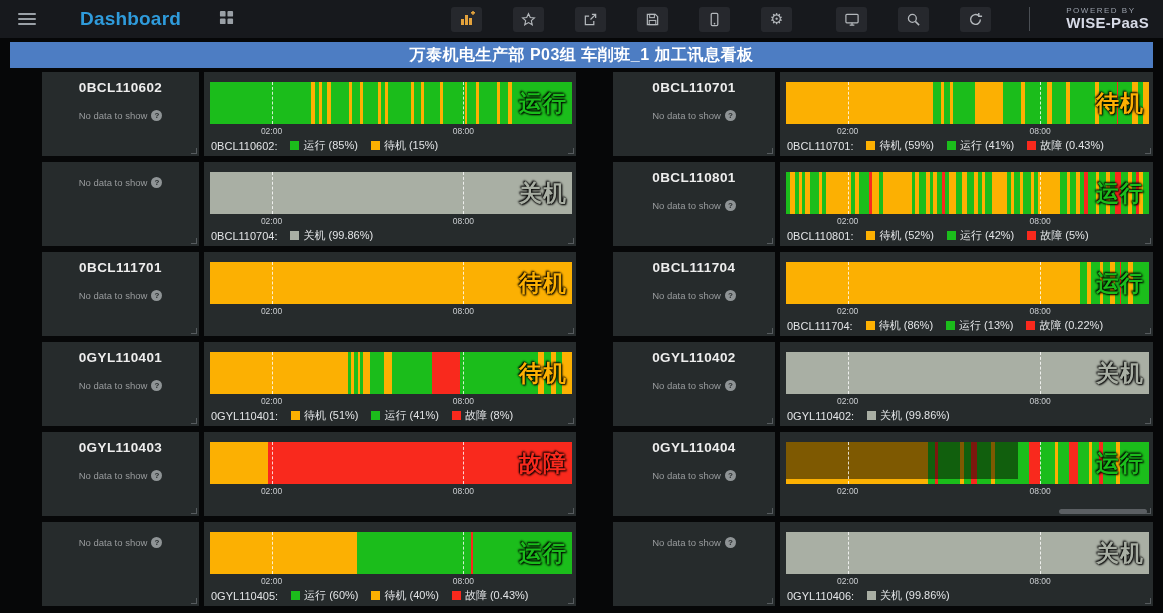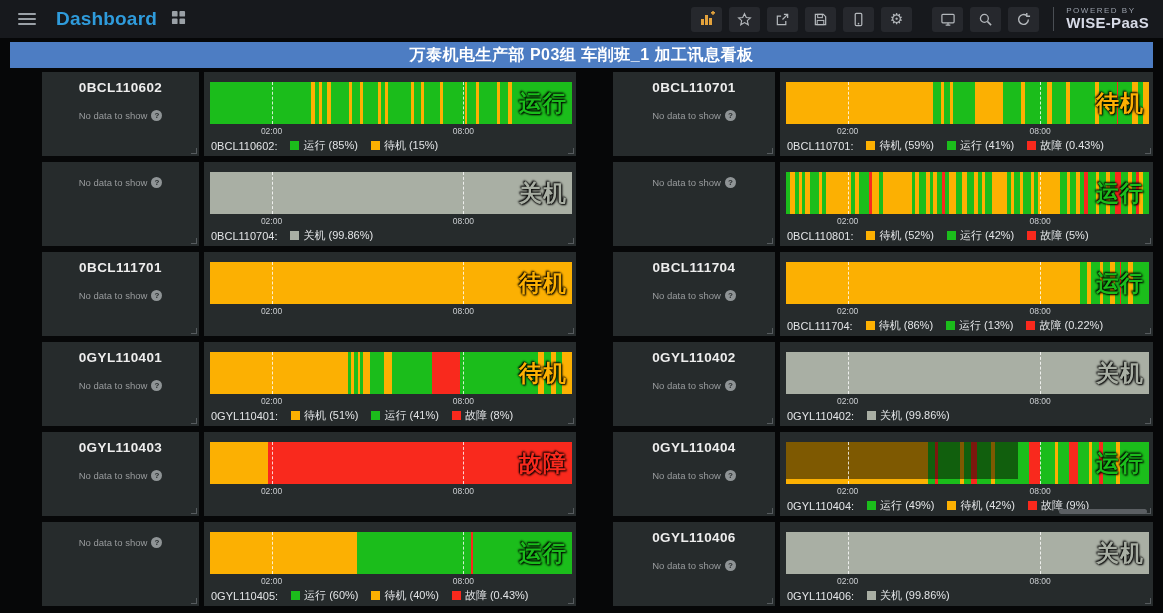--- a/index.html
+++ b/index.html
@@ -1,21 +1,21 @@
 <!DOCTYPE html>
 <html><head>
 <meta charset="utf-8">
 <style>
   * { box-sizing: border-box; margin: 0; padding: 0; }
   html,body { width:1163px; height:613px; background:#060708; overflow:hidden;
     font-family:"Liberation Sans","DejaVu Sans",sans-serif; }
 
   
   .topbar { height:38px; background:#17191d; display:flex; align-items:center;
-    padding:0 12px; position:relative; }
+    padding:0 12px; position:relative;gap:24px; }
   .hamburger { width:18px; cursor:pointer; margin-left:6px; }
   .hamburger span { display:block; height:2px; background:#9aa0a6; margin:3px 0; border-radius:1px;}
   .brand { color:#2f9bdb; font-size:19px; font-weight:bold; margin:0 14px 0 20px; letter-spacing:0.2px; cursor:pointer;}
   .apps-icon { margin-right:9px; cursor:pointer;}
   .breadcrumb { color:#c9ccd0; font-size:12.5px; cursor:pointer; white-space:nowrap;}
   .breadcrumb .caret { color:#8a8f94; font-size:10px; margin-left:4px;}
   .tb-spacer { flex:1; }
   .tool-btn { width:31px; height:25px; background:#26282d; border-radius:3px;
     display:flex; align-items:center; justify-content:center; margin-left:7px;
     color:#b4b8bc; cursor:pointer; font-size:14px; flex:none;}
@@ -277,20 +277,21 @@
         <div class="tick" style="left:17%">02:00</div>
         <div class="tick" style="left:70%">08:00</div>
       </div>
       <div class="legend">
         <span>0BCL110704:</span>
         <span class="lg-item"><i style="background:#a9afa4"></i>关机 (99.86%)</span>
       </div>
 
     </section>
     <section class="panel label-panel">
+      <div class="machine-title">0BCL110801</div>
       <div class="no-data">
         <span>No data to show</span>
         <span class="q-circle">?</span>
       </div>
     </section>
     <section class="panel chart-panel">
       <div class="bar">
         <div class="seg" style="flex-grow:1;background:#1bbd1b"></div>
         <div class="seg" style="flex-grow:1.5;background:#fcb002"></div>
         <div class="seg" style="flex-grow:1;background:#1bbd1b"></div>
@@ -545,26 +546,20 @@
         <div class="seg" style="flex-grow:8;background:#1bbd1b"></div>
         <div class="dim-overlay" style="width:64%;height:37px"></div>
         <div class="gridline" style="left:17%"></div>
         <div class="gridline" style="left:70%"></div>
         <div class="status-label" style="color:#1bbd1b">运行</div>
       </div>
       <div class="axis">
         <div class="tick" style="left:17%">02:00</div>
         <div class="tick" style="left:70%">08:00</div>
       </div>
-      <div class="legend">
-        <span>0GYL110404:</span>
-        <span class="lg-item"><i style="background:#1bbd1b"></i>运行 (49%)</span>
-        <span class="lg-item"><i style="background:#fcb002"></i>待机 (42%)</span>
-        <span class="lg-item"><i style="background:#f9291d"></i>故障 (9%)</span>
-      </div>
       <div class="scroll-pill"></div>
     </section>
     <section class="panel label-panel">
       <div class="no-data">
         <span>No data to show</span>
         <span class="q-circle">?</span>
       </div>
     </section>
     <section class="panel chart-panel">
       <div class="bar">
@@ -582,21 +577,20 @@
       </div>
       <div class="legend">
         <span>0GYL110405:</span>
         <span class="lg-item"><i style="background:#1bbd1b"></i>运行 (60%)</span>
         <span class="lg-item"><i style="background:#fcb002"></i>待机 (40%)</span>
         <span class="lg-item"><i style="background:#f9291d"></i>故障 (0.43%)</span>
       </div>
 
     </section>
     <section class="panel label-panel">
-      <div class="machine-title">0GYL110406</div>
       <div class="no-data">
         <span>No data to show</span>
         <span class="q-circle">?</span>
       </div>
     </section>
     <section class="panel chart-panel">
       <div class="bar">
         <div class="seg" style="flex-grow:100;background:#a9afa4"></div>
         <div class="gridline" style="left:17%"></div>
         <div class="gridline" style="left:70%"></div>

